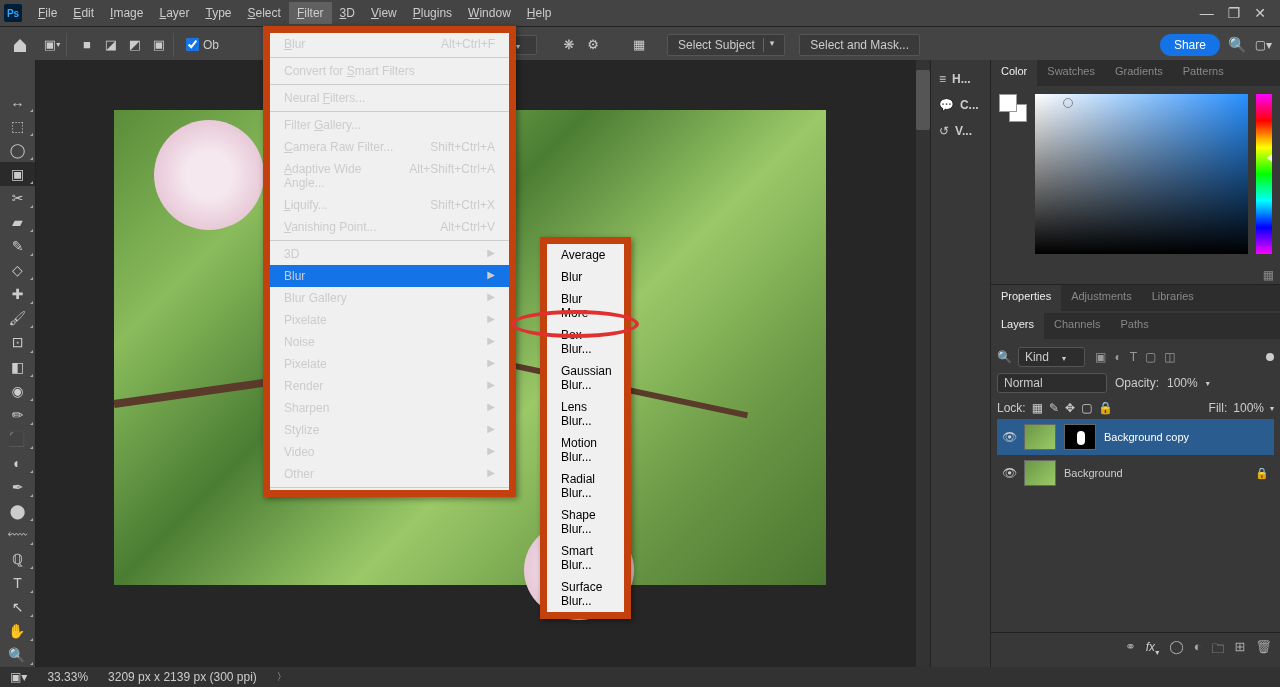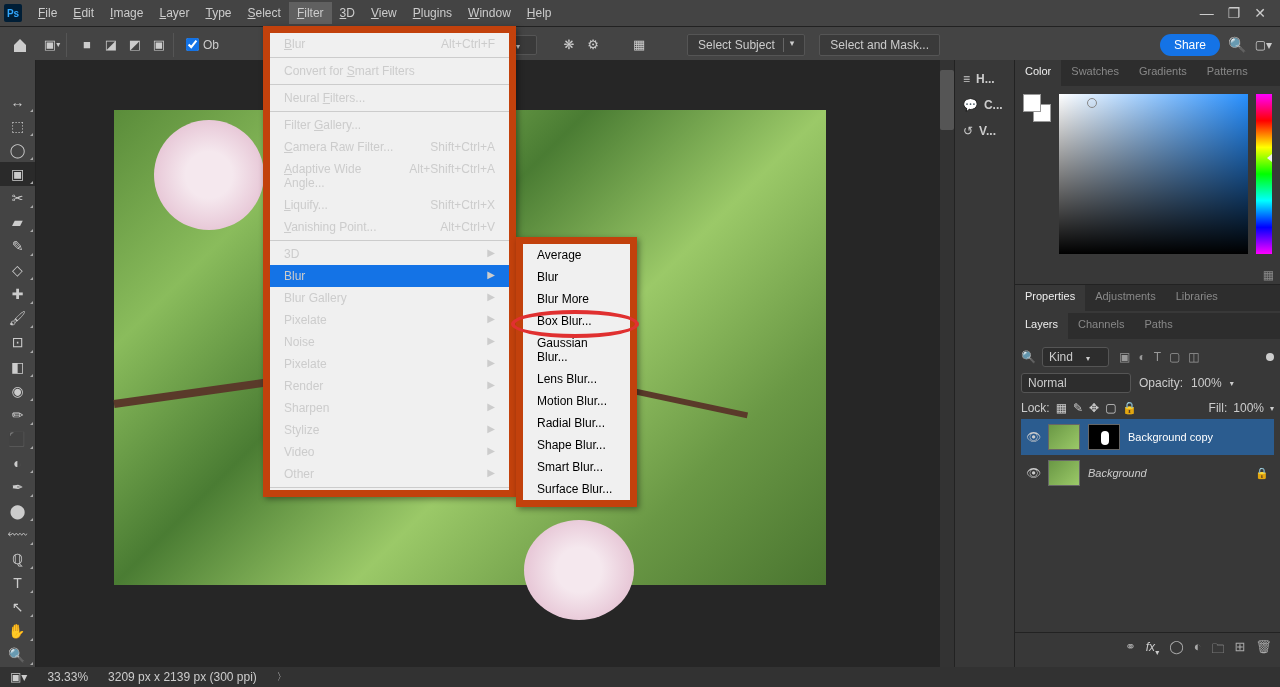--- a/index.html
+++ b/index.html
@@ -28,21 +28,21 @@
 .canvas-wrap{flex:1;position:relative;background:#262626;overflow:hidden}
 .canvas-img{position:absolute;left:78px;top:50px;width:712px;height:475px;background:linear-gradient(135deg,#5a8c3a 0%,#8abc5c 20%,#4a7c33 40%,#9bc968 60%,#6a9845 80%,#4a7530 100%)}
 .flower{position:absolute;border-radius:50%;background:radial-gradient(circle,#f5e8ee 30%,#e8c9d8 70%)}
 .f1{left:40px;top:10px;width:110px;height:110px}
 .f2{left:410px;top:410px;width:110px;height:100px}
 .branch{position:absolute;background:#5a3a2a;transform-origin:left center}
 .b1{left:0;top:290px;width:400px;height:8px;transform:rotate(-8deg)}
 .b2{left:340px;top:240px;width:300px;height:6px;transform:rotate(12deg)}
 .collapsed-panels{width:60px;background:#383838;border-left:1px solid #222;padding-top:6px}
 .coll-item{display:flex;align-items:center;gap:6px;padding:6px 8px;cursor:pointer;font-size:11px}
-.right-panels{width:266px;background:#383838;border-left:1px solid #222;display:flex;flex-direction:column}
+.right-panels{width:290px;background:#383838;border-left:1px solid #222;display:flex;flex-direction:column}
 .panel-tabs{display:flex;background:#2d2d2d;height:26px}
 .ptab{padding:5px 10px;font-size:11px;color:#888;cursor:pointer}
 .ptab.active{color:#eee;background:#383838}
 .color-panel{height:180px;padding:8px;display:flex;gap:8px}
 .swatch-box{width:28px;height:28px;position:relative}
 .swatch-fg{width:18px;height:18px;background:#fff;border:1px solid #999;position:absolute;top:0;left:0}
 .swatch-bg{width:18px;height:18px;background:#fff;border:1px solid #999;position:absolute;bottom:0;right:0}
 .color-picker{flex:1;height:160px;background:linear-gradient(to bottom,transparent,#000),linear-gradient(to right,#fff,#2890ff);position:relative}
 .picker-dot{position:absolute;left:28px;top:4px;width:10px;height:10px;border:1px solid #888;border-radius:50%}
 .hue-bar{width:16px;height:160px;background:linear-gradient(to bottom,#f0f,#f00,#ff0,#0f0,#0ff,#00f,#f0f)}
@@ -57,32 +57,32 @@
 .blend-select{background:#2d2d2d;border:1px solid #555;padding:2px 40px 2px 6px;border-radius:3px;font-size:11px;flex:0 0 110px}
 .lock-row{display:flex;align-items:center;gap:6px;padding:4px 0;font-size:11px}
 .layer-item{display:flex;align-items:center;gap:8px;padding:4px;border:1px solid transparent}
 .layer-item.selected{background:#2b5c8f}
 .layer-item.selected .layer-name{color:#fff}
 .eye{width:14px;color:#ccc;font-size:12px}
 .thumb{width:32px;height:26px;background:linear-gradient(135deg,#6a9845,#9bc968);border:1px solid #666}
 .mask-thumb{width:32px;height:26px;background:#000;border:1px solid #666;position:relative}
 .mask-thumb::after{content:'';position:absolute;left:12px;top:6px;width:8px;height:14px;background:#fff;border-radius:4px}
 .layer-name{font-size:11px}
-.layer-name.italic{font-style:italic}
+.layer-name.italic{}
 .lock-icon{margin-left:auto;font-size:11px}
 .bottom-icons{display:flex;justify-content:flex-end;gap:10px;padding:6px 8px;border-top:1px solid #222;margin-top:auto}
 .bottom-icons span{font-size:13px;color:#aaa;cursor:pointer}
 .status-bar{position:absolute;bottom:0;left:0;right:0;height:20px;background:#323232;display:flex;align-items:center;padding:0 10px;gap:20px;font-size:11px;color:#aaa}
 .dropdown{position:absolute;background:#f0f0f0;border:7px solid #c2410c;box-shadow:2px 2px 6px rgba(0,0,0,0.4);z-index:100}
 .dropdown .ditem{padding:4px 14px;color:#000;display:flex;justify-content:space-between;gap:30px;cursor:pointer;position:relative}
 .dropdown .ditem.highlighted{background:#1473e6;color:#fff}
 .dropdown .ditem .arrow{font-size:10px}
 .dropdown .sep{height:1px;background:#ccc;margin:2px 0}
 .filter-menu{left:263px;top:26px;width:253px}
-.blur-submenu{left:516px;top:237px;width:121px}
+.blur-submenu{left:540px;top:237px;width:91px}
 .red-circle{position:absolute;left:511px;top:310px;width:128px;height:28px;border:4px solid #e03030;border-radius:50%;z-index:200;pointer-events:none}
 .underline-char{text-decoration:underline}
 .scrollbar{position:absolute;right:0;top:0;bottom:0;width:14px;background:#333}
 .scroll-thumb{position:absolute;right:0;width:14px;background:#555;border-radius:2px}
 .chevrons{font-size:9px;color:#aaa;letter-spacing:-2px}
 .panel-foot{display:flex;justify-content:flex-end;padding:2px 6px}
 </style>
 </head>
 <body>
 
@@ -128,21 +128,21 @@
     <input type="checkbox" checked="" style="accent-color: rgb(20, 115, 230);">
     <span>Ob</span>
   </div>
   <div style="width:220px"></div>
   <div class="select-box"><span>ngle</span> <span style="font-size:8px;margin-left:30px">▾</span></div>
   <div class="opt-group" style="margin-left:12px;border:none">
     <div class="opt-icon">❋</div>
     <div class="opt-icon">⚙</div>
   </div>
   <div class="opt-icon" style="margin-left:16px">▦</div>
-  <div class="select-subject-btn" style="margin-left:32px;display:flex;">
+  <div class="select-subject-btn" style="margin-left:12px;display:flex;">
     <span>Select Subject</span>
       <span style="border-left:1px solid #666;margin-left:8px;padding-left:6px;font-size:9px">▾</span>
   </div>
   <div class="select-mask-btn" style="margin-left:8px">Select and Mask...</div>
   <div class="right-opts">
     <div class="share-btn">Share</div>
     <span style="font-size:15px">🔍</span>
     <span>▢▾</span>
   </div>
 </div>

